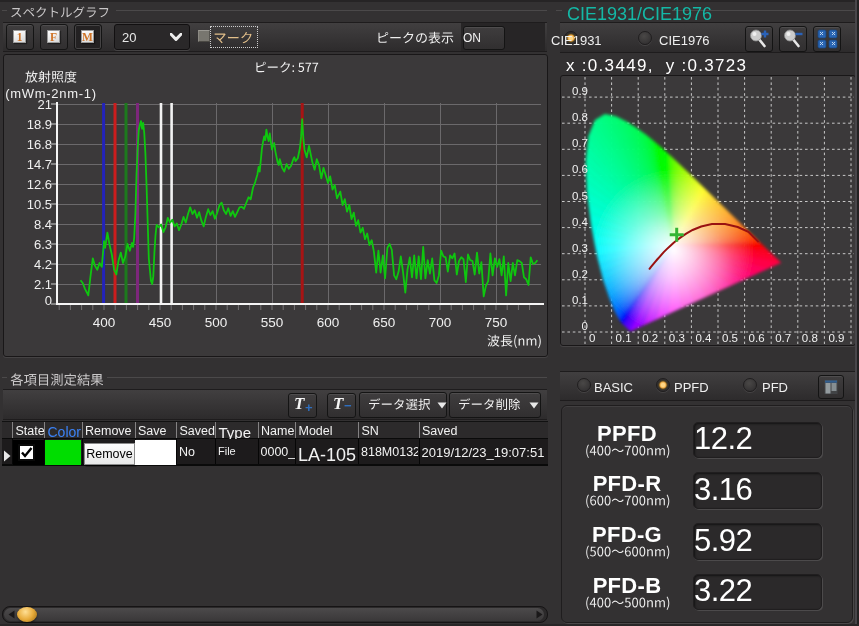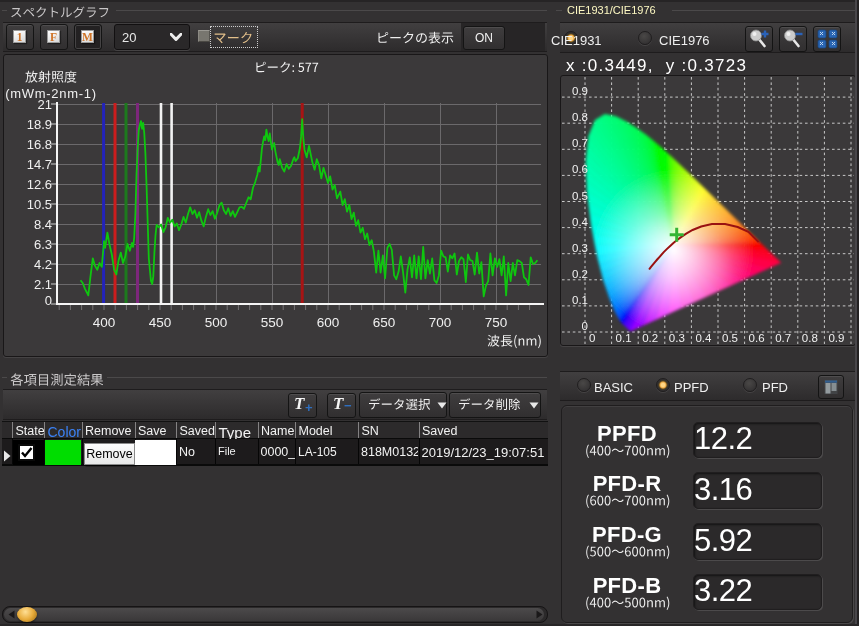--- a/index.html
+++ b/index.html
@@ -39,21 +39,21 @@
 <div class="abs" style="left:198px;top:30px;width:12px;height:12px;background:#78766f;border-top:1px solid #9b9993;border-left:1px solid #8b8983;border-right:1px solid #55534e;border-bottom:1px solid #4b4944"></div>
 <div class="abs" style="left:210px;top:26px;width:48px;height:22px;border:1px dotted #cccccc"></div>
 <svg style="position:absolute;left:213.0px;top:28.1px;overflow:visible;" width="42" height="20" viewBox="0 -14.85 42 20.25">
     <path d="M12.6 -8.6Q12.5 -8.5 12.4 -8.3Q12.3 -8.2 12.2 -8.1Q11.8 -7.5 11.3 -6.8Q10.8 -6.0 10.1 -5.3Q9.4 -4.5 8.6 -3.8Q7.8 -3.0 7.0 -2.4L6.1 -3.2Q6.9 -3.7 7.6 -4.4Q8.3 -5.0 8.9 -5.7Q9.5 -6.4 9.9 -7.0Q10.4 -7.6 10.6 -8.1Q10.4 -8.1 9.9 -8.1Q9.4 -8.1 8.7 -8.1Q8.0 -8.1 7.3 -8.1Q6.5 -8.1 5.8 -8.1Q5.1 -8.1 4.5 -8.1Q3.8 -8.1 3.4 -8.1Q2.9 -8.1 2.8 -8.1Q2.5 -8.1 2.2 -8.1Q2.0 -8.1 1.7 -8.0Q1.5 -8.0 1.4 -8.0V-9.3Q1.6 -9.3 1.8 -9.2Q2.0 -9.2 2.3 -9.2Q2.5 -9.2 2.8 -9.2Q2.9 -9.2 3.4 -9.2Q3.8 -9.2 4.4 -9.2Q5.0 -9.2 5.8 -9.2Q6.5 -9.2 7.3 -9.2Q8.0 -9.2 8.7 -9.2Q9.4 -9.2 9.9 -9.2Q10.5 -9.2 10.8 -9.2Q11.4 -9.2 11.7 -9.3ZM6.1 -2.1Q5.8 -2.4 5.4 -2.8Q5.0 -3.2 4.6 -3.6Q4.1 -4.0 3.7 -4.3Q3.3 -4.6 3.1 -4.8L4.0 -5.5Q4.2 -5.4 4.6 -5.1Q5.0 -4.8 5.4 -4.4Q5.9 -4.0 6.3 -3.6Q6.8 -3.2 7.1 -2.9Q7.6 -2.5 8.0 -2.0Q8.5 -1.5 8.9 -1.0Q9.3 -0.6 9.6 -0.2L8.6 0.6Q8.3 0.3 7.9 -0.2Q7.5 -0.7 7.0 -1.2Q6.6 -1.7 6.1 -2.1Z M14.9 -5.9Q15.1 -5.9 15.4 -5.9Q15.7 -5.8 16.0 -5.8Q16.4 -5.8 16.8 -5.8Q17.0 -5.8 17.5 -5.8Q17.9 -5.8 18.5 -5.8Q19.1 -5.8 19.8 -5.8Q20.5 -5.8 21.2 -5.8Q21.8 -5.8 22.4 -5.8Q23.0 -5.8 23.5 -5.8Q23.9 -5.8 24.2 -5.8Q24.7 -5.8 25.0 -5.8Q25.4 -5.9 25.6 -5.9V-4.5Q25.4 -4.5 25.0 -4.5Q24.6 -4.5 24.2 -4.5Q23.9 -4.5 23.5 -4.5Q23.0 -4.5 22.4 -4.5Q21.8 -4.5 21.2 -4.5Q20.5 -4.5 19.8 -4.5Q19.1 -4.5 18.5 -4.5Q17.9 -4.5 17.5 -4.5Q17.0 -4.5 16.8 -4.5Q16.2 -4.5 15.7 -4.5Q15.2 -4.5 14.9 -4.5Z M38.8 -8.4Q38.7 -8.3 38.6 -8.1Q38.5 -7.9 38.5 -7.7Q38.3 -7.0 38.0 -6.2Q37.6 -5.4 37.2 -4.6Q36.7 -3.8 36.1 -3.1Q35.2 -1.9 33.9 -1.0Q32.6 -0.1 30.7 0.6L29.7 -0.3Q30.9 -0.7 31.9 -1.2Q32.9 -1.7 33.7 -2.3Q34.5 -3.0 35.1 -3.7Q35.6 -4.3 36.0 -5.0Q36.5 -5.8 36.8 -6.5Q37.1 -7.3 37.2 -7.9H32.2L32.7 -8.9Q32.9 -8.9 33.3 -8.9Q33.7 -8.9 34.3 -8.9Q34.9 -8.9 35.4 -8.9Q36.0 -8.9 36.4 -8.9Q36.8 -8.9 36.9 -8.9Q37.2 -8.9 37.5 -8.9Q37.7 -8.9 37.9 -9.0ZM34.3 -10.5Q34.1 -10.2 33.9 -9.9Q33.8 -9.6 33.7 -9.4Q33.3 -8.7 32.7 -7.8Q32.0 -6.9 31.2 -6.1Q30.4 -5.3 29.3 -4.5L28.3 -5.3Q29.2 -5.8 29.9 -6.4Q30.6 -7.0 31.1 -7.6Q31.6 -8.2 32.0 -8.8Q32.3 -9.4 32.5 -9.8Q32.7 -10.0 32.8 -10.3Q32.9 -10.7 33.0 -10.9Z" fill="#e2bf8a"></path>
   </svg>
 <div class="abs" style="left:461px;top:23px;width:84px;height:28px;background:#272526"></div>
 <svg style="position:absolute;left:376.0px;top:27.7px;overflow:visible;" width="80" height="20" viewBox="0 -14.30 80 19.50">
     <path d="M9.9 -9.1Q9.9 -8.7 10.1 -8.5Q10.4 -8.2 10.7 -8.2Q11.1 -8.2 11.3 -8.5Q11.6 -8.7 11.6 -9.1Q11.6 -9.4 11.3 -9.7Q11.1 -9.9 10.7 -9.9Q10.4 -9.9 10.1 -9.7Q9.9 -9.4 9.9 -9.1ZM9.3 -9.1Q9.3 -9.5 9.5 -9.8Q9.7 -10.2 10.0 -10.4Q10.3 -10.6 10.7 -10.6Q11.1 -10.6 11.5 -10.4Q11.8 -10.2 12.0 -9.8Q12.2 -9.5 12.2 -9.1Q12.2 -8.7 12.0 -8.3Q11.8 -8.0 11.5 -7.8Q11.1 -7.6 10.7 -7.6Q10.3 -7.6 10.0 -7.8Q9.7 -8.0 9.5 -8.3Q9.3 -8.7 9.3 -9.1ZM3.7 -9.8Q3.6 -9.5 3.6 -9.3Q3.6 -9.0 3.6 -8.7Q3.6 -8.5 3.6 -8.0Q3.6 -7.5 3.6 -6.8Q3.6 -6.1 3.6 -5.4Q3.6 -4.6 3.6 -3.9Q3.6 -3.2 3.6 -2.6Q3.6 -2.1 3.6 -1.9Q3.6 -1.4 3.8 -1.2Q4.0 -1.0 4.5 -0.9Q4.8 -0.9 5.3 -0.8Q5.7 -0.8 6.2 -0.8Q6.7 -0.8 7.3 -0.8Q7.9 -0.8 8.5 -0.9Q9.1 -0.9 9.7 -1.0Q10.2 -1.1 10.6 -1.2V0.0Q10.1 0.1 9.3 0.2Q8.5 0.2 7.7 0.3Q6.9 0.3 6.1 0.3Q5.6 0.3 5.0 0.3Q4.4 0.2 4.0 0.2Q3.3 0.0 2.9 -0.4Q2.5 -0.8 2.5 -1.5Q2.5 -1.9 2.5 -2.5Q2.5 -3.1 2.5 -3.8Q2.5 -4.6 2.5 -5.3Q2.5 -6.1 2.5 -6.8Q2.5 -7.5 2.5 -8.0Q2.5 -8.5 2.5 -8.7Q2.5 -8.9 2.5 -9.0Q2.5 -9.2 2.4 -9.4Q2.4 -9.6 2.4 -9.8ZM3.1 -5.7Q3.7 -5.8 4.4 -6.0Q5.1 -6.2 5.8 -6.4Q6.6 -6.6 7.2 -6.9Q7.9 -7.1 8.5 -7.4Q8.8 -7.5 9.1 -7.6Q9.4 -7.8 9.7 -8.0L10.1 -6.9Q9.9 -6.8 9.5 -6.6Q9.2 -6.5 8.9 -6.4Q8.3 -6.1 7.5 -5.8Q6.8 -5.6 6.0 -5.3Q5.2 -5.1 4.5 -4.9Q3.7 -4.7 3.1 -4.5Z M14.3 -5.7Q14.5 -5.7 14.8 -5.6Q15.1 -5.6 15.5 -5.6Q15.8 -5.6 16.1 -5.6Q16.4 -5.6 16.8 -5.6Q17.3 -5.6 17.8 -5.6Q18.4 -5.6 19.1 -5.6Q19.7 -5.6 20.4 -5.6Q21.0 -5.6 21.6 -5.6Q22.2 -5.6 22.6 -5.6Q23.0 -5.6 23.3 -5.6Q23.8 -5.6 24.1 -5.6Q24.5 -5.7 24.7 -5.7V-4.3Q24.5 -4.3 24.1 -4.4Q23.7 -4.4 23.3 -4.4Q23.1 -4.4 22.6 -4.4Q22.2 -4.4 21.6 -4.4Q21.0 -4.4 20.4 -4.4Q19.7 -4.4 19.1 -4.4Q18.4 -4.4 17.8 -4.4Q17.3 -4.4 16.8 -4.4Q16.4 -4.4 16.1 -4.4Q15.6 -4.4 15.1 -4.4Q14.6 -4.4 14.3 -4.3Z M37.4 -8.1Q37.3 -8.0 37.2 -7.8Q37.1 -7.6 37.0 -7.4Q36.9 -6.8 36.6 -6.0Q36.2 -5.2 35.8 -4.4Q35.3 -3.7 34.7 -3.0Q33.9 -1.9 32.6 -1.0Q31.4 -0.1 29.6 0.6L28.6 -0.3Q29.8 -0.7 30.7 -1.2Q31.7 -1.7 32.4 -2.3Q33.2 -2.9 33.8 -3.6Q34.3 -4.1 34.7 -4.9Q35.1 -5.6 35.4 -6.3Q35.7 -7.0 35.8 -7.6H31.0L31.5 -8.6Q31.6 -8.6 32.1 -8.6Q32.5 -8.6 33.0 -8.6Q33.6 -8.6 34.1 -8.6Q34.7 -8.6 35.1 -8.6Q35.5 -8.6 35.6 -8.6Q35.9 -8.6 36.1 -8.6Q36.3 -8.6 36.5 -8.7ZM33.0 -10.1Q32.9 -9.8 32.7 -9.5Q32.5 -9.2 32.4 -9.0Q32.0 -8.3 31.4 -7.5Q30.8 -6.7 30.0 -5.9Q29.2 -5.1 28.2 -4.4L27.2 -5.1Q28.1 -5.6 28.8 -6.2Q29.4 -6.7 29.9 -7.3Q30.4 -7.9 30.8 -8.5Q31.1 -9.0 31.3 -9.5Q31.4 -9.6 31.6 -9.9Q31.7 -10.3 31.8 -10.5Z M46.4 -8.9Q46.2 -7.9 46.0 -6.8Q45.8 -5.7 45.5 -4.6Q45.1 -3.3 44.6 -2.4Q44.2 -1.5 43.6 -1.0Q43.1 -0.5 42.5 -0.5Q41.9 -0.5 41.3 -1.0Q40.8 -1.4 40.5 -2.2Q40.1 -3.0 40.1 -4.0Q40.1 -5.1 40.6 -6.1Q41.0 -7.0 41.8 -7.8Q42.5 -8.5 43.6 -8.9Q44.6 -9.4 45.8 -9.4Q47.0 -9.4 47.9 -9.0Q48.8 -8.6 49.5 -7.9Q50.1 -7.3 50.5 -6.4Q50.8 -5.5 50.8 -4.5Q50.8 -3.2 50.3 -2.1Q49.7 -1.1 48.6 -0.4Q47.5 0.2 45.9 0.4L45.3 -0.6Q45.6 -0.6 45.9 -0.7Q46.2 -0.7 46.4 -0.8Q47.1 -0.9 47.6 -1.2Q48.2 -1.5 48.7 -2.0Q49.2 -2.5 49.4 -3.1Q49.7 -3.8 49.7 -4.6Q49.7 -5.4 49.4 -6.1Q49.2 -6.7 48.7 -7.3Q48.2 -7.8 47.5 -8.1Q46.7 -8.4 45.8 -8.4Q44.7 -8.4 43.9 -8.0Q43.0 -7.6 42.4 -7.0Q41.8 -6.3 41.5 -5.6Q41.2 -4.8 41.2 -4.1Q41.2 -3.3 41.4 -2.8Q41.6 -2.3 41.9 -2.1Q42.2 -1.8 42.5 -1.8Q42.8 -1.8 43.1 -2.1Q43.4 -2.4 43.8 -3.1Q44.1 -3.8 44.4 -4.8Q44.7 -5.8 44.9 -6.8Q45.1 -7.9 45.2 -8.9Z M53.3 -9.9H63.7V-9.0H53.3ZM53.9 -7.9H63.2V-7.1H53.9ZM52.8 -6.0H64.2V-5.1H52.8ZM58.0 -10.9H59.0V-5.3H58.0ZM57.9 -5.7 58.8 -5.2Q58.3 -4.7 57.6 -4.2Q56.9 -3.6 56.2 -3.2Q55.4 -2.7 54.6 -2.3Q53.8 -2.0 53.0 -1.7Q52.9 -1.9 52.8 -2.0Q52.7 -2.2 52.6 -2.3Q52.5 -2.5 52.4 -2.6Q53.1 -2.8 53.9 -3.1Q54.7 -3.4 55.4 -3.8Q56.2 -4.3 56.8 -4.7Q57.5 -5.2 57.9 -5.7ZM59.4 -5.5Q59.8 -4.1 60.5 -3.0Q61.2 -1.9 62.2 -1.1Q63.2 -0.3 64.6 0.1Q64.5 0.2 64.3 0.4Q64.2 0.5 64.1 0.7Q64.0 0.9 63.9 1.0Q62.5 0.5 61.4 -0.4Q60.4 -1.3 59.6 -2.5Q58.9 -3.8 58.5 -5.3ZM63.0 -4.7 63.9 -4.0Q63.4 -3.7 62.9 -3.3Q62.3 -2.9 61.8 -2.6Q61.3 -2.2 60.8 -2.0L60.2 -2.5Q60.6 -2.8 61.1 -3.2Q61.7 -3.5 62.2 -3.9Q62.7 -4.3 63.0 -4.7ZM53.8 0.1Q54.5 -0.1 55.5 -0.3Q56.5 -0.5 57.6 -0.8Q58.8 -1.1 59.9 -1.4L60.0 -0.4Q58.9 -0.2 57.9 0.1Q56.8 0.4 55.9 0.6Q54.9 0.8 54.1 1.0ZM55.6 -3.2 56.4 -3.9 56.7 -3.8V0.1H55.6Z M71.0 -6.3H72.1V-0.3Q72.1 0.2 71.9 0.5Q71.8 0.7 71.4 0.9Q71.1 1.0 70.5 1.0Q69.9 1.0 69.0 1.0Q69.0 0.8 68.9 0.5Q68.8 0.2 68.7 -0.0Q69.1 -0.0 69.5 -0.0Q69.9 -0.0 70.2 -0.0Q70.5 -0.0 70.7 -0.0Q70.8 -0.0 70.9 -0.1Q71.0 -0.1 71.0 -0.3ZM68.0 -4.6 69.1 -4.3Q68.8 -3.5 68.3 -2.7Q67.9 -2.0 67.4 -1.3Q66.9 -0.6 66.4 -0.1Q66.3 -0.2 66.1 -0.3Q65.9 -0.5 65.8 -0.6Q65.6 -0.7 65.4 -0.8Q66.2 -1.4 66.9 -2.5Q67.6 -3.5 68.0 -4.6ZM73.9 -4.1 74.8 -4.5Q75.3 -3.9 75.8 -3.2Q76.2 -2.5 76.6 -1.8Q77.0 -1.1 77.2 -0.6L76.1 -0.1Q76.0 -0.7 75.6 -1.4Q75.2 -2.1 74.8 -2.8Q74.3 -3.5 73.9 -4.1ZM66.9 -10.0H76.1V-9.0H66.9ZM65.8 -6.8H77.2V-5.8H65.8Z" fill="#eeeeee"></path>
   </svg>
 <div class="tbtn" style="left:463px;top:26px;width:42px;height:24px"></div>
-<div class="abs" style="left:463px;top:31px;width:42px;text-align:center;font-size:12px;color:#f2f2f2">ON</div>
+<div class="abs" style="left:463px;top:31px;width:42px;font-size:12px;color:#f2f2f2">ON</div>
 <div class="abs" style="left:3px;top:54px;width:545px;height:303px;background:#3b393a;border:1px solid #191718;border-radius:3px;box-shadow:0 1px 0 #454344"></div>
 <svg class="abs" style="left:3px;top:54px" width="545" height="303" viewBox="0 0 545 303">
     <line x1="54" y1="230.5" x2="538" y2="230.5" stroke="#6b696b" stroke-width="1"></line>
     <line x1="54" y1="210.5" x2="538" y2="210.5" stroke="#6b696b" stroke-width="1"></line>
     <line x1="54" y1="190.5" x2="538" y2="190.5" stroke="#6b696b" stroke-width="1"></line>
     <line x1="54" y1="170.5" x2="538" y2="170.5" stroke="#6b696b" stroke-width="1"></line>
     <line x1="54" y1="150.5" x2="538" y2="150.5" stroke="#6b696b" stroke-width="1"></line>
     <line x1="54" y1="130.5" x2="538" y2="130.5" stroke="#6b696b" stroke-width="1"></line>
     <line x1="54" y1="110.5" x2="538" y2="110.5" stroke="#6b696b" stroke-width="1"></line>
     <line x1="54" y1="90.5" x2="538" y2="90.5" stroke="#6b696b" stroke-width="1"></line>
@@ -156,21 +156,21 @@
   </svg>
 <svg style="position:absolute;left:25.0px;top:66.7px;overflow:visible;" width="54" height="20" viewBox="0 -14.30 54 19.50">
     <path d="M0.6 -8.8H6.3V-7.9H0.6ZM2.7 -6.2H5.1V-5.2H2.7ZM2.9 -10.9H3.9V-8.4H2.9ZM4.8 -6.2H5.8Q5.8 -6.2 5.8 -6.1Q5.8 -6.0 5.8 -5.9Q5.8 -5.8 5.8 -5.7Q5.7 -4.1 5.7 -3.0Q5.6 -1.8 5.6 -1.1Q5.5 -0.4 5.5 -0.0Q5.4 0.4 5.3 0.5Q5.1 0.8 4.9 0.9Q4.7 0.9 4.5 1.0Q4.2 1.0 3.8 1.0Q3.5 1.0 3.1 1.0Q3.0 0.8 3.0 0.5Q2.9 0.2 2.8 0.1Q3.2 0.1 3.5 0.1Q3.8 0.1 4.0 0.1Q4.1 0.1 4.2 0.1Q4.3 0.0 4.4 -0.1Q4.5 -0.2 4.6 -0.8Q4.7 -1.4 4.7 -2.7Q4.8 -3.9 4.8 -6.0ZM7.6 -8.5H12.5V-7.6H7.6ZM7.9 -10.9 8.9 -10.8Q8.7 -9.6 8.4 -8.4Q8.0 -7.2 7.6 -6.2Q7.2 -5.2 6.6 -4.5Q6.6 -4.6 6.4 -4.7Q6.2 -4.8 6.1 -4.9Q5.9 -5.1 5.8 -5.1Q6.3 -5.8 6.7 -6.7Q7.1 -7.7 7.4 -8.7Q7.7 -9.8 7.9 -10.9ZM10.6 -8.0 11.6 -7.9Q11.3 -5.6 10.6 -3.9Q9.9 -2.2 8.8 -1.0Q7.7 0.2 6.1 1.1Q6.0 1.0 5.9 0.8Q5.8 0.6 5.7 0.5Q5.6 0.3 5.5 0.2Q7.1 -0.5 8.1 -1.7Q9.1 -2.8 9.7 -4.3Q10.3 -5.9 10.6 -8.0ZM8.0 -7.6Q8.3 -5.9 8.9 -4.3Q9.5 -2.8 10.4 -1.6Q11.3 -0.5 12.6 0.1Q12.5 0.2 12.4 0.4Q12.2 0.5 12.1 0.7Q12.0 0.9 11.9 1.0Q10.5 0.3 9.6 -0.9Q8.6 -2.2 8.0 -3.8Q7.4 -5.5 7.1 -7.5ZM2.1 -8.4H3.1V-5.2Q3.1 -4.1 2.9 -3.0Q2.8 -1.9 2.4 -0.9Q1.9 0.1 1.1 1.0Q0.9 0.9 0.7 0.7Q0.5 0.5 0.3 0.4Q1.1 -0.5 1.5 -1.4Q1.9 -2.4 2.0 -3.3Q2.1 -4.3 2.1 -5.2Z M15.1 -7.6H18.3V-6.8H15.1ZM15.1 -5.7H18.3V-5.0H15.1ZM16.3 -10.9 17.5 -10.8Q17.3 -10.3 17.1 -9.9Q16.9 -9.4 16.7 -9.1L15.8 -9.3Q15.9 -9.6 16.1 -10.1Q16.2 -10.6 16.3 -10.9ZM14.6 -9.5H18.4V-8.7H15.5V-3.4H14.6ZM18.0 -9.5H19.0V-0.1Q19.0 0.3 18.9 0.5Q18.8 0.8 18.5 0.9Q18.2 1.0 17.8 1.0Q17.3 1.1 16.7 1.1Q16.6 0.9 16.5 0.6Q16.4 0.3 16.3 0.1Q16.8 0.1 17.2 0.1Q17.6 0.1 17.8 0.1Q17.9 0.1 18.0 0.1Q18.0 0.0 18.0 -0.1ZM13.5 -3.5Q14.4 -3.6 15.6 -3.8Q16.9 -3.9 18.2 -4.1L18.2 -3.3Q17.0 -3.1 15.8 -2.9Q14.6 -2.7 13.6 -2.6ZM18.7 -5.6 19.6 -5.3Q19.0 -4.1 18.1 -3.0Q17.2 -2.0 16.2 -1.1Q15.1 -0.3 14.0 0.3Q13.9 0.2 13.8 0.1Q13.7 -0.1 13.5 -0.2Q13.4 -0.4 13.3 -0.4Q14.4 -1.0 15.4 -1.8Q16.5 -2.5 17.3 -3.5Q18.1 -4.5 18.7 -5.6ZM19.5 -7.7H25.5V-6.8H19.5ZM23.1 -10.9H24.1V-0.2Q24.1 0.2 24.0 0.5Q23.8 0.7 23.5 0.8Q23.2 1.0 22.7 1.0Q22.2 1.1 21.4 1.0Q21.4 0.9 21.3 0.7Q21.2 0.5 21.2 0.4Q21.1 0.2 21.0 0.1Q21.6 0.1 22.1 0.1Q22.6 0.1 22.8 0.1Q22.9 0.1 23.0 -0.0Q23.1 -0.1 23.1 -0.2ZM20.1 -5.1 20.9 -5.5Q21.3 -5.0 21.5 -4.5Q21.8 -3.9 22.0 -3.4Q22.2 -2.9 22.3 -2.5L21.3 -2.1Q21.3 -2.5 21.1 -3.0Q20.9 -3.6 20.6 -4.1Q20.4 -4.7 20.1 -5.1Z M27.2 -10.4H28.2V-2.2H27.2ZM27.7 -10.4H31.0V-2.9H27.7V-3.8H30.1V-9.5H27.7ZM27.7 -7.2H30.6V-6.3H27.7ZM31.6 -10.4H37.4V-9.5H31.6ZM37.0 -10.4H38.0Q38.0 -10.4 38.0 -10.3Q38.0 -10.1 38.0 -10.0Q38.0 -9.1 37.9 -8.5Q37.8 -7.9 37.7 -7.5Q37.6 -7.2 37.5 -7.0Q37.3 -6.9 37.1 -6.8Q37.0 -6.8 36.7 -6.7Q36.5 -6.7 36.1 -6.7Q35.7 -6.7 35.2 -6.7Q35.2 -6.9 35.1 -7.2Q35.1 -7.4 35.0 -7.6Q35.4 -7.6 35.8 -7.5Q36.1 -7.5 36.3 -7.5Q36.4 -7.5 36.5 -7.6Q36.6 -7.6 36.7 -7.6Q36.8 -7.7 36.8 -8.0Q36.9 -8.3 37.0 -8.8Q37.0 -9.4 37.0 -10.3ZM33.8 -10.1H34.8Q34.7 -9.4 34.5 -8.8Q34.4 -8.2 34.0 -7.7Q33.7 -7.3 33.1 -6.9Q32.6 -6.5 31.7 -6.3Q31.6 -6.4 31.5 -6.7Q31.3 -6.9 31.1 -7.0Q31.9 -7.3 32.4 -7.5Q32.9 -7.8 33.1 -8.2Q33.4 -8.6 33.6 -9.1Q33.7 -9.5 33.8 -10.1ZM32.9 -5.3V-3.3H36.6V-5.3ZM32.0 -6.1H37.6V-2.5H32.0ZM30.4 -1.6 31.4 -1.7Q31.5 -1.1 31.6 -0.4Q31.7 0.4 31.7 0.9L30.7 1.0Q30.7 0.7 30.6 0.2Q30.6 -0.2 30.5 -0.7Q30.5 -1.2 30.4 -1.6ZM33.2 -1.7 34.1 -1.8Q34.3 -1.4 34.5 -1.0Q34.7 -0.5 34.8 -0.0Q34.9 0.4 35.0 0.8L34.0 1.0Q33.9 0.6 33.8 0.2Q33.7 -0.3 33.5 -0.8Q33.4 -1.2 33.2 -1.7ZM35.8 -1.7 36.8 -2.1Q37.1 -1.7 37.4 -1.2Q37.7 -0.7 38.0 -0.2Q38.3 0.3 38.4 0.6L37.5 1.1Q37.3 0.7 37.0 0.2Q36.8 -0.3 36.5 -0.8Q36.2 -1.3 35.8 -1.7ZM28.2 -2.0 29.2 -1.7Q28.9 -1.0 28.4 -0.2Q28.0 0.6 27.5 1.1L26.5 0.7Q26.8 0.4 27.2 -0.1Q27.5 -0.5 27.7 -1.0Q28.0 -1.5 28.2 -2.0Z M42.0 -7.3H51.2V-6.4H42.0ZM42.1 -3.5H49.5V-2.7H42.1ZM44.0 -8.4H45.0V-5.1H48.1V-8.4H49.1V-4.3H44.0ZM49.3 -3.5H49.5L49.7 -3.5L50.3 -3.2Q49.8 -2.2 48.9 -1.4Q48.1 -0.7 47.0 -0.2Q45.9 0.3 44.6 0.6Q43.4 0.9 42.1 1.1Q42.0 0.9 41.9 0.6Q41.7 0.4 41.6 0.2Q42.9 0.1 44.0 -0.2Q45.2 -0.4 46.2 -0.9Q47.3 -1.3 48.1 -1.9Q48.8 -2.5 49.3 -3.3ZM44.5 -2.8Q45.1 -1.9 46.2 -1.3Q47.2 -0.7 48.6 -0.3Q49.9 0.0 51.5 0.2Q51.4 0.3 51.3 0.5Q51.2 0.6 51.1 0.8Q51.0 0.9 50.9 1.1Q49.3 0.9 47.9 0.4Q46.5 -0.0 45.4 -0.7Q44.3 -1.5 43.6 -2.5ZM45.4 -10.9H46.4V-9.1H45.4ZM41.1 -9.6H51.3V-8.7H41.1ZM40.6 -9.6H41.5V-5.9Q41.5 -5.1 41.5 -4.2Q41.5 -3.3 41.3 -2.4Q41.2 -1.5 40.9 -0.6Q40.7 0.3 40.2 1.1Q40.2 1.0 40.0 0.9Q39.8 0.8 39.7 0.6Q39.5 0.5 39.4 0.5Q39.8 -0.2 40.0 -1.0Q40.3 -1.8 40.4 -2.7Q40.5 -3.5 40.5 -4.4Q40.6 -5.2 40.6 -5.9Z" fill="#eeeeee"></path>
   </svg>
 <div class="abs" style="left:3px;top:86px;width:96px;text-align:center;font-size:13px;letter-spacing:0.7px;color:#f0f0f0">(mWm-2nm-1)</div>
 <svg style="position:absolute;left:487.0px;top:330.7px;overflow:visible;" width="57" height="20" viewBox="0 -14.30 57 19.50">
     <path d="M5.1 -9.1H11.6V-8.1H5.1ZM5.2 -5.8H10.9V-4.9H5.2ZM7.7 -10.9H8.7V-5.4H7.7ZM4.6 -9.1H5.6V-5.8Q5.6 -5.0 5.5 -4.1Q5.5 -3.2 5.3 -2.3Q5.1 -1.4 4.8 -0.5Q4.5 0.3 3.9 1.0Q3.8 1.0 3.7 0.9Q3.5 0.8 3.3 0.7Q3.2 0.6 3.0 0.5Q3.6 -0.2 3.9 -1.0Q4.2 -1.8 4.4 -2.6Q4.5 -3.4 4.6 -4.3Q4.6 -5.1 4.6 -5.8ZM11.4 -9.1H11.5L11.7 -9.1L12.5 -8.9Q12.2 -8.2 11.9 -7.5Q11.6 -6.7 11.3 -6.3L10.5 -6.5Q10.7 -7.0 10.9 -7.6Q11.2 -8.3 11.4 -8.9ZM6.7 -5.3Q7.2 -4.0 8.0 -2.9Q8.8 -1.8 10.0 -1.0Q11.1 -0.2 12.6 0.2Q12.5 0.3 12.3 0.4Q12.2 0.6 12.1 0.7Q12.0 0.9 11.9 1.1Q9.6 0.4 8.1 -1.2Q6.6 -2.8 5.8 -5.0ZM1.2 -10.1 1.8 -10.8Q2.2 -10.6 2.6 -10.4Q3.0 -10.1 3.4 -9.9Q3.8 -9.6 4.0 -9.4L3.4 -8.6Q3.2 -8.8 2.8 -9.1Q2.4 -9.3 2.0 -9.6Q1.6 -9.9 1.2 -10.1ZM0.5 -6.6 1.1 -7.3Q1.4 -7.1 1.9 -6.9Q2.3 -6.7 2.7 -6.4Q3.1 -6.2 3.4 -6.0L2.8 -5.2Q2.5 -5.4 2.2 -5.6Q1.8 -5.9 1.3 -6.1Q0.9 -6.4 0.5 -6.6ZM0.8 0.3Q1.1 -0.2 1.5 -0.9Q1.8 -1.6 2.2 -2.4Q2.6 -3.2 2.9 -3.9L3.7 -3.3Q3.4 -2.6 3.1 -1.9Q2.7 -1.2 2.4 -0.4Q2.0 0.3 1.7 0.9ZM10.5 -5.8H10.7L10.9 -5.9L11.5 -5.6Q11.1 -3.8 10.2 -2.5Q9.3 -1.2 8.1 -0.3Q6.9 0.6 5.5 1.1Q5.4 0.9 5.3 0.8Q5.2 0.6 5.1 0.5Q4.9 0.3 4.8 0.2Q6.2 -0.2 7.3 -1.0Q8.4 -1.8 9.3 -2.9Q10.1 -4.1 10.5 -5.7Z M13.7 -4.7H25.3V-3.8H13.7ZM16.5 -8.5H23.6V-7.7H16.5ZM16.5 -6.6H23.6V-5.8H16.5ZM14.3 0.0Q15.1 -0.1 16.0 -0.2Q17.0 -0.4 18.2 -0.6Q19.3 -0.8 20.4 -0.9L20.4 -0.1Q19.4 0.1 18.3 0.3Q17.3 0.5 16.3 0.7Q15.3 0.8 14.5 1.0ZM19.6 -4.5Q20.3 -2.6 21.8 -1.4Q23.3 -0.3 25.5 0.2Q25.4 0.3 25.3 0.4Q25.2 0.6 25.1 0.8Q25.0 0.9 24.9 1.1Q23.3 0.7 22.1 0.0Q20.9 -0.7 20.1 -1.8Q19.2 -2.8 18.7 -4.2ZM23.9 -3.7 24.8 -3.1Q24.3 -2.8 23.7 -2.4Q23.1 -2.1 22.6 -1.7Q22.0 -1.4 21.5 -1.2L20.8 -1.7Q21.3 -2.0 21.9 -2.3Q22.4 -2.7 23.0 -3.0Q23.5 -3.4 23.9 -3.7ZM16.0 -10.4H24.0V-9.6H17.0V-4.3H16.0ZM16.0 -4.4H17.0V0.0L16.0 0.2Z M29.1 2.6Q28.2 1.1 27.7 -0.5Q27.2 -2.1 27.2 -4.0Q27.2 -6.0 27.7 -7.6Q28.2 -9.2 29.1 -10.7L29.9 -10.3Q29.0 -8.9 28.6 -7.3Q28.2 -5.7 28.2 -4.0Q28.2 -2.4 28.6 -0.8Q29.0 0.8 29.9 2.2Z M31.6 0.0V-7.1H32.7L32.8 -6.1H32.8Q33.3 -6.6 33.9 -6.9Q34.4 -7.3 35.2 -7.3Q36.3 -7.3 36.8 -6.5Q37.3 -5.8 37.3 -4.5V0.0H36.1V-4.3Q36.1 -5.3 35.8 -5.7Q35.5 -6.2 34.8 -6.2Q34.2 -6.2 33.8 -5.9Q33.4 -5.6 32.9 -5.1V0.0Z M39.6 0.0V-7.1H40.6L40.7 -6.1H40.8Q41.2 -6.6 41.8 -6.9Q42.3 -7.3 43.0 -7.3Q43.8 -7.3 44.2 -6.9Q44.7 -6.5 44.9 -5.9Q45.5 -6.5 46.0 -6.9Q46.6 -7.3 47.3 -7.3Q48.3 -7.3 48.9 -6.5Q49.4 -5.8 49.4 -4.5V0.0H48.2V-4.3Q48.2 -5.3 47.9 -5.7Q47.5 -6.2 46.9 -6.2Q46.5 -6.2 46.0 -5.9Q45.6 -5.6 45.1 -5.1V0.0H43.9V-4.3Q43.9 -5.3 43.6 -5.7Q43.3 -6.2 42.6 -6.2Q42.2 -6.2 41.8 -5.9Q41.3 -5.6 40.8 -5.1V0.0Z M51.8 2.6 51.1 2.2Q51.9 0.8 52.3 -0.8Q52.7 -2.4 52.7 -4.0Q52.7 -5.7 52.3 -7.3Q51.9 -8.9 51.1 -10.3L51.8 -10.7Q52.8 -9.2 53.3 -7.6Q53.8 -6.0 53.8 -4.0Q53.8 -2.1 53.3 -0.5Q52.8 1.1 51.8 2.6Z" fill="#f0f0f0"></path>
   </svg>
 <div class="gline" style="left:556px;top:10px;width:6px"></div>
 <div class="gline" style="left:672px;top:10px;width:183px"></div>
-<div class="abs" style="left:567px;top:4px;font-size:11px;color:#fef9c3">CIE1931/CIE1976</div>
+<div class="abs" style="left:567px;top:4px;font-size:18px;color:#14b8a6">CIE1931/CIE1976</div>
 <div class="abs" style="left:560px;top:22px;width:296px;height:31px;background:linear-gradient(#413f40,#2d2b2c);border-top:1px solid #1e1c1d;border-bottom:1px solid #1e1c1d"></div>
 <div class="radio on" style="left:564px;top:31px"></div>
 <div class="abs" style="left:551px;top:33px;font-size:13px;color:#eee">CIE1931</div>
 <div class="radio" style="left:638px;top:31px"></div>
 <div class="abs" style="left:659px;top:33px;font-size:13px;color:#eee">CIE1976</div>
 <div class="tbtn" style="left:745px;top:26px;width:28px;height:26px"></div>
 <svg class="abs" style="left:745px;top:26px" width="28" height="26" viewBox="0 0 28 26">
     <line x1="13" y1="12" x2="19.5" y2="20" stroke="#e8e8e8" stroke-width="2.6" stroke-linecap="round"></line>
     <circle cx="11" cy="9.5" r="5.5" fill="#cccccc" stroke="#8a8a8a" stroke-width="0.8"></circle>
     <circle cx="9.5" cy="8" r="2" fill="#efefef"></circle>
@@ -511,21 +511,21 @@
 <div class="abs" style="left:18px;top:444px;width:17px;height:17px;background:#fff;border:2px solid #0a0a0a"></div>
 <svg class="abs" style="left:20px;top:446px" width="13" height="13" viewBox="0 0 13 13">
     <path d="M2 6.5 L5 10 L11.5 2" stroke="#000" stroke-width="2.4" fill="none"></path>
   </svg>
 <div class="abs" style="left:44.5px;top:440px;width:36.5px;height:25px;background:#00dd00"></div>
 <div class="abs" style="left:84px;top:442.5px;width:51px;height:22.5px;background:linear-gradient(#fdfdfd,#e8e8e8);border:1px solid #8a8a8a;box-shadow:1.5px 1.5px 0 rgba(0,0,0,.55);color:#000;font-size:12.5px;text-align:center;line-height:21px">Remove</div>
 <div class="abs" style="left:135px;top:440px;width:40.5px;height:25px;background:#fff"></div>
 <div class="abs" style="left:179.0px;top:445px;width:35px;font-size:12.5px;color:#f2f2f2;white-space:nowrap;overflow:hidden">No</div>
 <div class="abs" style="left:218.0px;top:445px;width:38px;font-size:11px;color:#f2f2f2;white-space:nowrap;overflow:hidden">File</div>
 <div class="abs" style="left:260.5px;top:445px;width:34px;font-size:12.5px;color:#f2f2f2;white-space:nowrap;overflow:hidden">0000_V</div>
-<div class="abs" style="left:298.0px;top:445px;width:58px;font-size:12px;color:#f2f2f2;white-space:nowrap;overflow:hidden">LA-105</div>
+<div class="abs" style="left:298.0px;top:445px;width:58px;font-size:18px;color:#f2f2f2;white-space:nowrap;overflow:hidden">LA-105</div>
 <div class="abs" style="left:361.0px;top:445px;width:57px;font-size:12.5px;color:#f2f2f2;white-space:nowrap;overflow:hidden">818M01324</div>
 <div class="abs" style="left:421.5px;top:445px;width:126px;font-size:13px;color:#f2f2f2;white-space:nowrap;overflow:hidden">2019/12/23_19:07:51</div>
 <div class="abs" style="left:2px;top:606px;width:546px;height:17px;background:#2b292a;border:1px solid #161415;border-radius:8px"></div>
 <div class="abs" style="left:4px;top:608px;width:540px;height:13px;border-radius:7px;background:linear-gradient(#4c4a4b,#3a3839)"></div>
 <svg class="abs" style="left:7px;top:610px" width="9" height="9" viewBox="0 0 9 9">
     <path d="M7.5 0.5 L1.5 4.5 L7.5 8.5 Z" fill="#1a1819"></path>
   </svg>
 <svg class="abs" style="left:535px;top:610px" width="9" height="9" viewBox="0 0 9 9">
     <path d="M1.5 0.5 L7.5 4.5 L1.5 8.5 Z" fill="#1a1819"></path>
   </svg>

